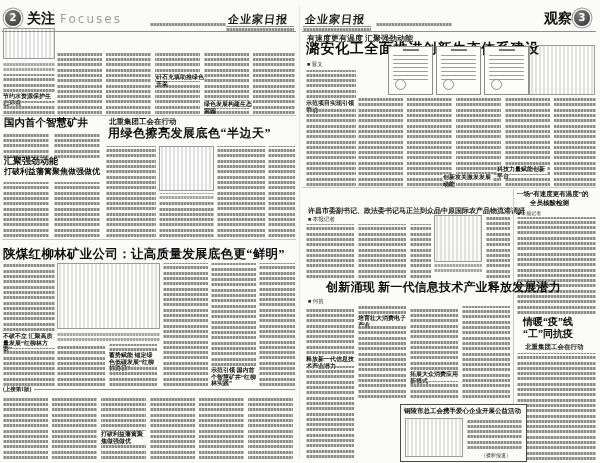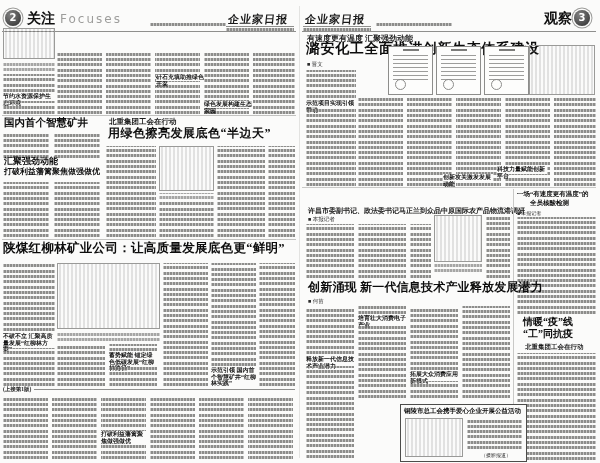--- a/index.html
+++ b/index.html
@@ -85,21 +85,21 @@
     <div class="abs kick" style="left:109px;top:117px;font-size:7.5px;">北重集团工会在行动</div>
     <div class="abs hl" style="left:108px;top:127px;font-size:12px;letter-spacing:.5px;">用绿色擦亮发展底色“半边天”</div>
     <div class="abs tx" style="left:106px;top:146px;width:50px;height:91px;"></div>
     <div class="abs ph ph-mid grain" style="left:159px;top:146px;width:55px;height:45px;"></div>
     <div class="abs tx cap" style="left:159px;top:193px;width:55px;height:6px;"></div>
     <div class="abs tx" style="left:159px;top:201px;width:55px;height:36px;"></div>
     <div class="abs tx" style="left:217px;top:146px;width:48px;height:91px;"></div>
     <div class="abs tx" style="left:268px;top:146px;width:27px;height:91px;"></div>
     <div class="abs rule" style="left:2px;top:239px;width:294px;height:1px;background:#c2c2c0;"></div>
 
-    <div class="abs hl" style="left:3px;top:242px;font-size:12.5px;letter-spacing:.3px;">陕煤红柳林矿业公司：让高质量发展底色更“鲜明”</div>
+    <div class="abs hl" style="left:3px;top:248px;font-size:12.5px;letter-spacing:.3px;">陕煤红柳林矿业公司：让高质量发展底色更“鲜明”</div>
     <div class="abs tx" style="left:3px;top:263px;width:52px;height:68px;"></div>
     <div class="abs sub" style="left:3px;top:333px;width:52px;height:13px;">不破不立 汇聚高质量发展“红柳林方案”</div>
     <div class="abs tx" style="left:3px;top:348px;width:52px;height:38px;"></div>
     <div class="abs ph ph-city grain" style="left:57px;top:263px;width:103px;height:66px;"></div>
     <div class="abs tx cap" style="left:57px;top:331px;width:103px;height:10px;"></div>
     <div class="abs tx" style="left:57px;top:344px;width:48px;height:42px;"></div>
     <div class="abs sub" style="left:109px;top:352px;width:48px;height:13px;">蓄势赋能 锚定绿色低碳发展“红柳林路径”</div>
     <div class="abs tx" style="left:109px;top:344px;width:48px;height:7px;"></div>
     <div class="abs tx" style="left:109px;top:367px;width:48px;height:19px;"></div>
     <div class="abs tx" style="left:163px;top:263px;width:45px;height:123px;"></div>
@@ -163,21 +163,21 @@
     <div class="abs tx cap" style="left:136px;top:264px;width:48px;height:8px;"></div>
     <div class="abs tx" style="left:188px;top:215px;width:24px;height:63px;"></div>
 
     <div class="abs vrule" style="left:215px;top:189px;width:1px;height:271px;"></div>
 
     <div class="abs hl" style="left:219px;top:191px;font-size:6.5px;">一场“有速度更有温度”的</div>
     <div class="abs hl" style="left:232px;top:200px;font-size:6.5px;">全员核酸检测</div>
     <div class="abs by" style="left:219px;top:210px;font-size:5px;">■ 本报记者</div>
     <div class="abs tx" style="left:219px;top:217px;width:79px;height:97px;"></div>
 
-    <div class="abs hl" style="left:10px;top:281px;font-size:12px;letter-spacing:.2px;">创新涌现 新一代信息技术产业释放发展潜力</div>
+    <div class="abs hl" style="left:28px;top:281px;font-size:12px;letter-spacing:.2px;">创新涌现 新一代信息技术产业释放发展潜力</div>
     <div class="abs by" style="left:10px;top:298px;font-size:5.5px;">■ 何苗</div>
     <div class="abs tx" style="left:8px;top:306px;width:48px;height:48px;"></div>
     <div class="abs sub" style="left:8px;top:356px;width:48px;height:8px;">释放新一代信息技术产业潜力</div>
     <div class="abs tx" style="left:8px;top:366px;width:48px;height:92px;"></div>
     <div class="abs tx" style="left:60px;top:306px;width:48px;height:8px;"></div>
     <div class="abs sub" style="left:60px;top:315px;width:48px;height:8px;">培育壮大消费电子产业</div>
     <div class="abs tx" style="left:60px;top:325px;width:48px;height:73px;"></div>
     <div class="abs tx" style="left:112px;top:306px;width:48px;height:64px;"></div>
     <div class="abs sub" style="left:112px;top:371px;width:48px;height:8px;">拓展大众消费应用新模式</div>
     <div class="abs tx" style="left:112px;top:381px;width:48px;height:17px;"></div>

